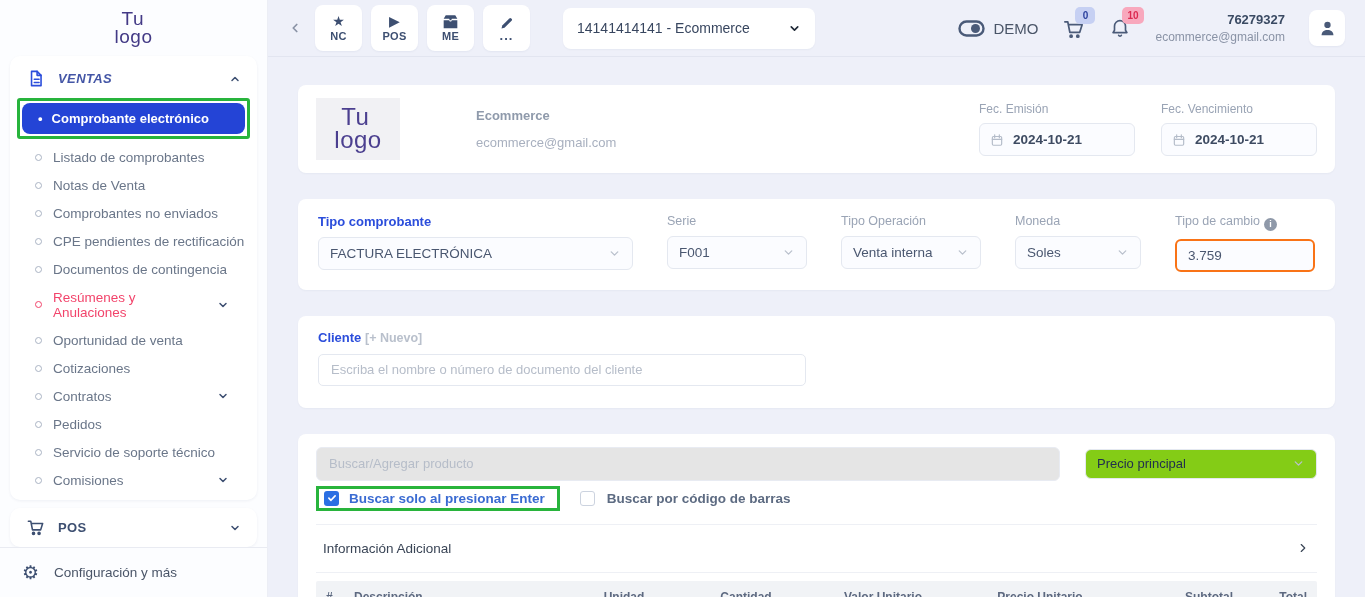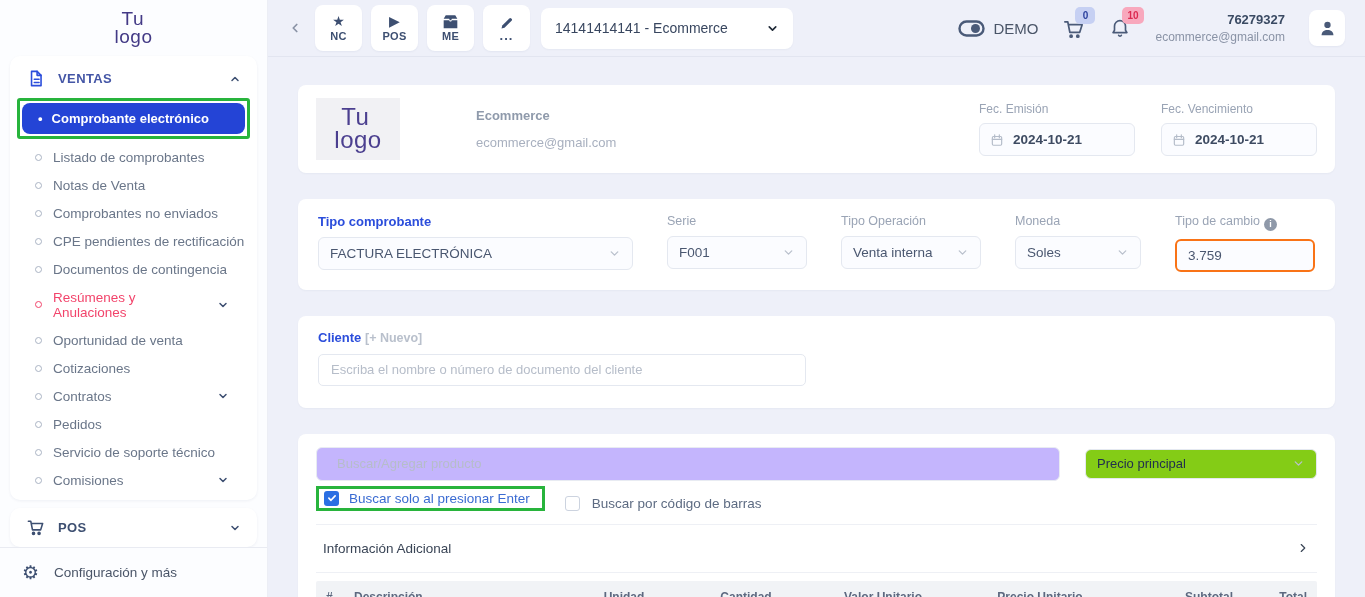--- a/index.html
+++ b/index.html
@@ -8,21 +8,21 @@
 
   
   .sidebar { position:fixed; left:0; top:0; bottom:0; width:268px;
     background:#fcfdff; border-right:1px solid #ecEEf5; display:flex; flex-direction:column; z-index:5; }
   .side-logo { height:56px; display:flex; align-items:center; justify-content:center; flex:0 0 auto; cursor:pointer; }
   .logo-txt { color:#433a86; font-size:19px; line-height:0.95; letter-spacing:.5px; }
   .logo-txt .l1 { padding-left:7px; }
   .menu-card { background:#fff; border-radius:10px; margin:0 10px; padding:4px 0 6px;
     box-shadow:0 1px 3px rgba(25,39,89,.06); }
   .menu-head { display:flex; align-items:center; gap:13px; padding:9px 16px 8px; cursor:pointer;
-    color:#4456a6; font-weight:bold; font-size:13px; letter-spacing:.4px; }
+    color:#4456a6; font-weight:bold; font-size:13px; letter-spacing:.4px;font-style:italic; }
   .menu-head .mh-chev { margin-left:auto; color:#3d4f71; display:flex; }
   .annotation-green { border:3px solid #28b43c; border-radius:3px; margin:2px 7px 4px; padding:2px; }
   .active-item { background:#2444d6; color:#fff; font-weight:bold; font-size:13px;
     border-radius:8px; padding:8px 4px 8px 16px; display:flex; align-items:center; gap:9px; cursor:pointer; }
   .active-item .ab { font-size:13px; }
   .side-item { display:flex; align-items:center; gap:11px; padding:6.5px 12px 6.5px 25px;
     color:#6a7689; font-size:13.5px; cursor:pointer; }
   .side-item .bullet { width:7px; height:7px; border:1.4px solid #aab4c4; border-radius:50%; flex:0 0 auto; }
   .side-item.pink { color:#f2446b; }
   .side-item.pink .bullet { border-color:#f2446b; }
@@ -37,21 +37,21 @@
   
   .topbar { position:fixed; left:268px; right:0; top:0; height:57px; background:#eef0f9;
     border-bottom:1px solid #e2e5f0; display:flex; align-items:center; padding:0 20px; gap:9px; z-index:4; }
   .back-btn { color:#8a93a6; display:flex; margin-right:4px; cursor:pointer; }
   .qbtn { width:47px; height:46px; background:#fff; border-radius:8px; display:flex; flex-direction:column;
     align-items:center; justify-content:center; gap:1px; color:#3d4f71; cursor:pointer;
     box-shadow:0 1px 2px rgba(25,39,89,.05); }
   .qicon { font-size:14px; line-height:15px; }
   .qlbl { font-size:11px; font-weight:bold; letter-spacing:.3px; }
   .qlbl.dots { font-weight:900; letter-spacing:1px; line-height:8px; font-size:13px; }
-  .company-select { margin-left:2px; width:252px; height:41px; background:#fff; border-radius:8px;
+  .company-select { margin-left:24px; width:252px; height:41px; background:#fff; border-radius:8px;
     display:flex; align-items:center; justify-content:space-between; padding:0 14px; cursor:pointer;
     font-size:14px; color:#38465f; box-shadow:0 1px 2px rgba(25,39,89,.04); }
   .company-select .cs-chev { color:#1f2937; display:flex; }
   .top-right { margin-left:auto; display:flex; align-items:center; gap:24px; }
   .demo { display:flex; align-items:center; gap:8px; color:#4a5568; font-size:15px; cursor:pointer; }
   .icon-badge { position:relative; color:#4a5a78; display:flex; cursor:pointer; }
   .badge { position:absolute; top:-10px; left:13px; min-width:20px; height:17px; border-radius:5px;
     font-size:10px; font-weight:bold; display:flex; align-items:center; justify-content:center; padding:0 5px; }
   .badge.blue { background:#c6d0f3; color:#2a3f9d; }
   .badge.pink { background:#f8a8bd; color:#dc2950; }
@@ -96,24 +96,24 @@
 
   .card3 { padding:14px 20px 22px; }
   .cl-row { font-size:13px; margin-bottom:9px; }
   .cl-label { color:#2b4ddb; font-weight:bold; }
   .cl-new { color:#b9c0cc; font-weight:bold; font-size:12.5px; cursor:pointer; }
   .client-input { width:488px; height:32px; background:#fff; border:1px solid #e4e8f0; border-radius:5px;
     padding:0 12px; font-size:13px; color:#3c4961; font-family:"Liberation Sans",sans-serif; }
 
   .card4 { padding:13px 18px 0; margin-bottom:0; }
   .search-row { display:flex; justify-content:space-between; align-items:flex-start; }
-  .prod-search { width:744px; height:34px; background:#c4b5fd; border:1px solid #e8ebf2; border-radius:6px;
-    padding:0 20px; font-size:13px; color:#3c4961; font-family:"Liberation Sans",sans-serif; }
+  .prod-search { width:744px; height:34px; background:#e5e5e5; border:1px solid #e8ebf2; border-radius:6px;
+    padding:0 12px; font-size:13px; color:#3c4961; font-family:"Liberation Sans",sans-serif; }
   .price-select { width:232px; height:30px; margin-top:2px; font-size:13px; color:#22304d; background:#84cc16; }
-  .checkbox-row { display:flex; align-items:flex-end; margin-top:5px; }
+  .checkbox-row { display:flex; align-items:center; margin-top:5px;font-weight:bold; }
   .green-box { border:3px solid #28b43c; padding:2px 12px 2px 5px; display:flex; align-items:center; gap:10px; }
   .cb { width:15px; height:15px; border-radius:3px; flex:0 0 auto; display:flex; align-items:center;
     justify-content:center; cursor:pointer; }
   .cb.checked { background:#2b6fe3; color:#fff; }
   .cb.unchecked { border:1.5px solid #ccd3df; background:#fff; }
   .cb-label-blue { color:#3a6bd2; font-size:13.5px; cursor:pointer; }
   .cb-label-gray { color:#5d6b82; font-size:13.5px; cursor:pointer; }
   .gap20 { width:20px; } .gap12 { width:12px; }
   .info-row { border-top:1px solid #eef0f5; border-bottom:1px solid #eef0f5; margin-top:13px;
     padding:16px 7px; display:flex; align-items:center; justify-content:space-between;

